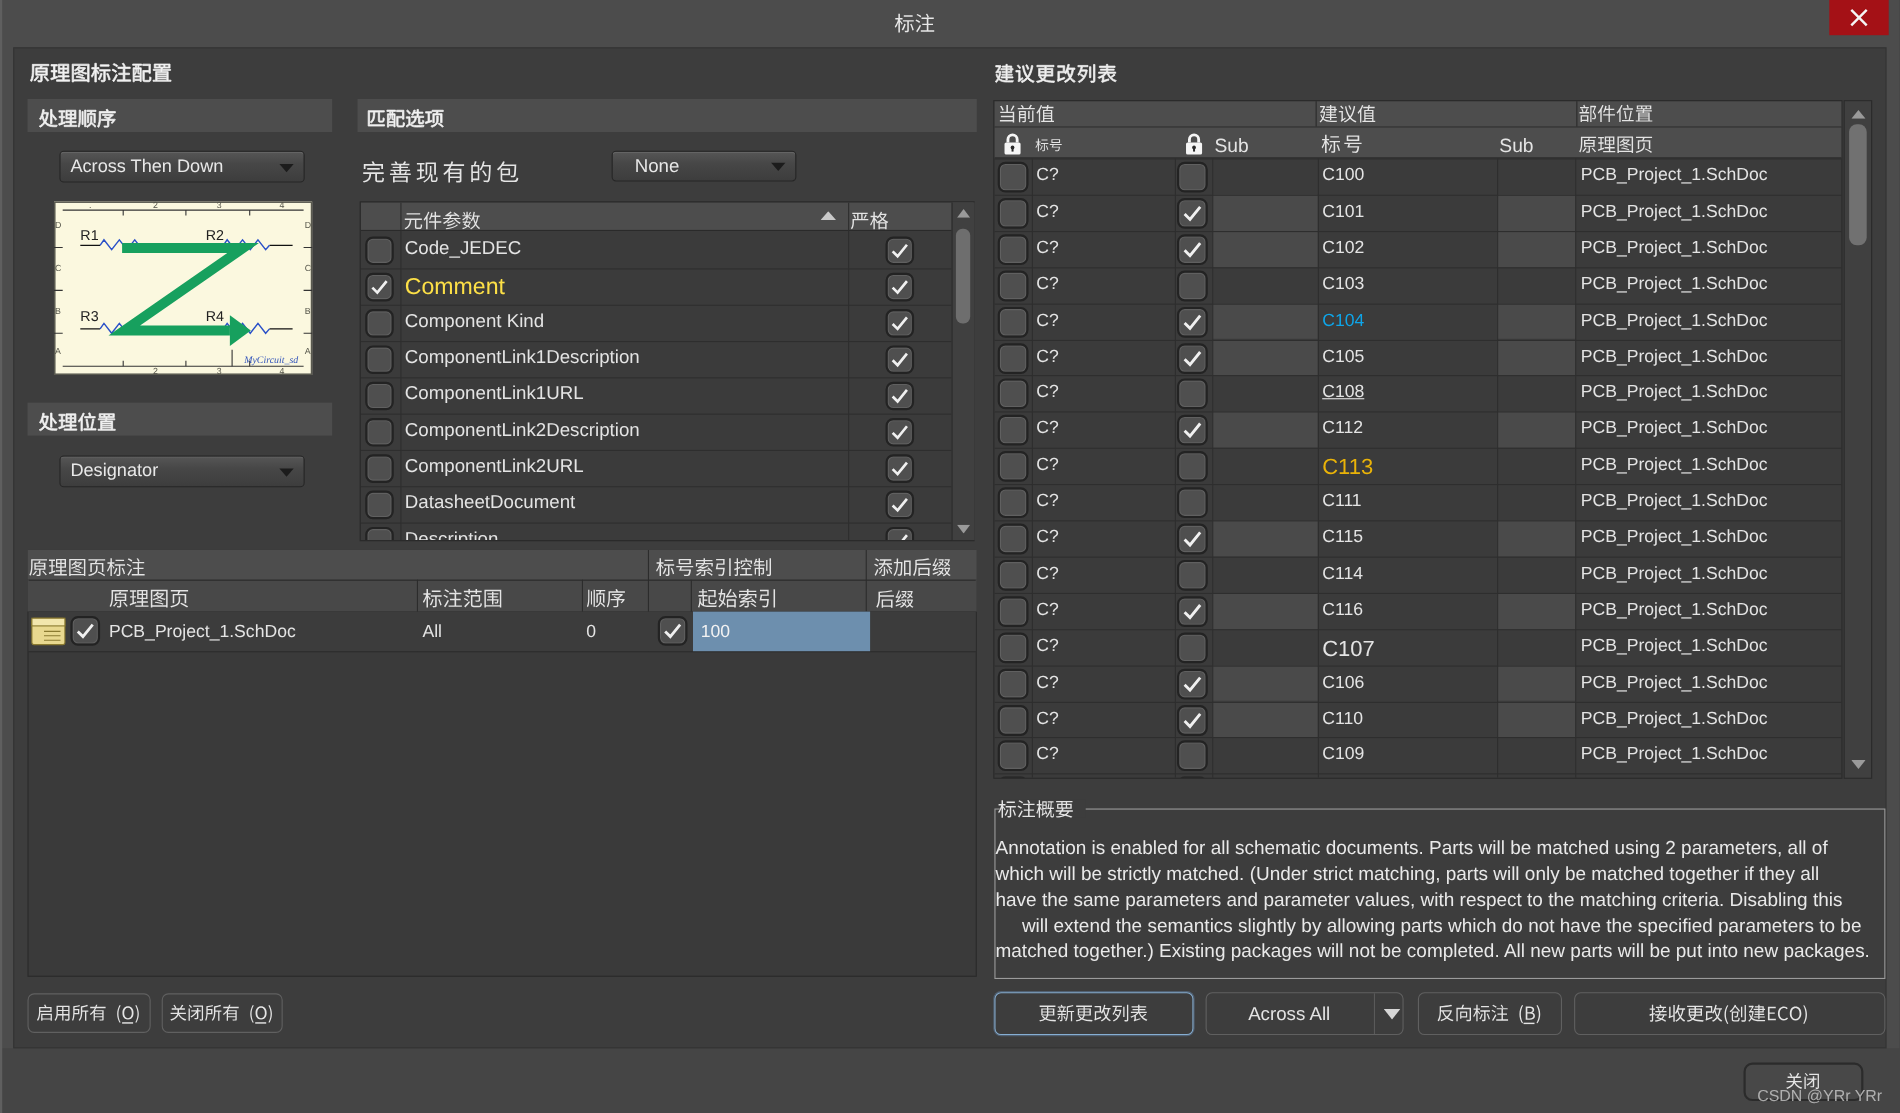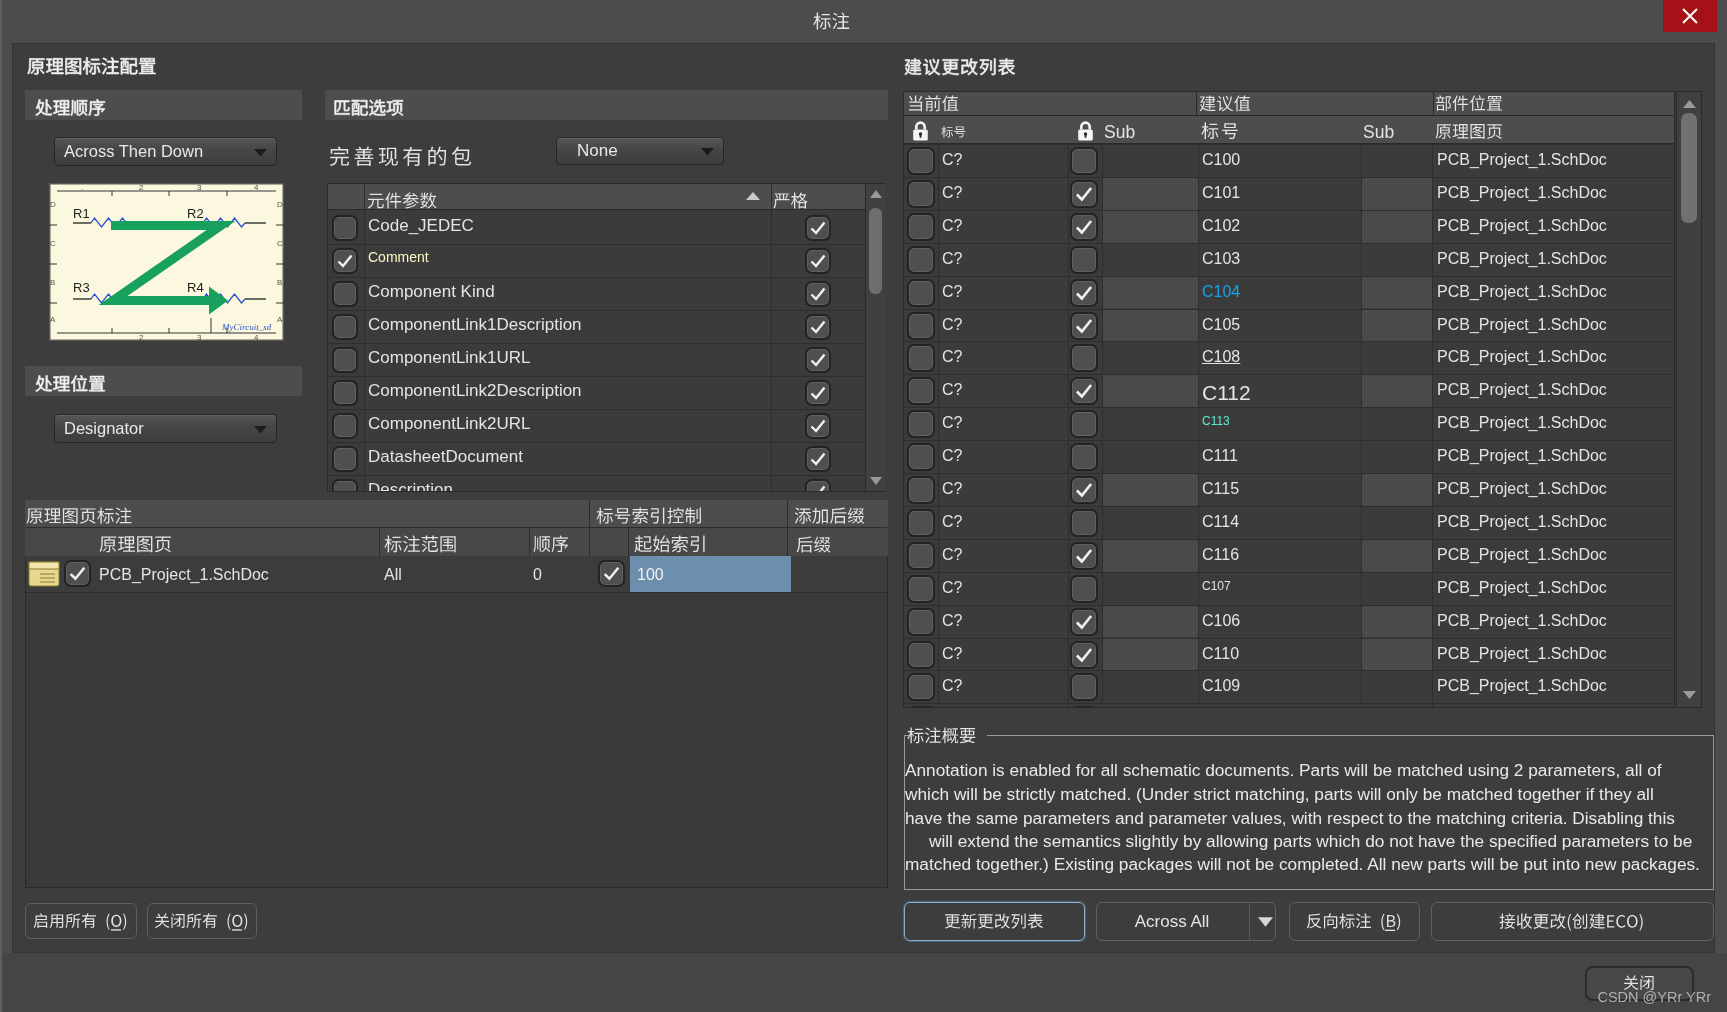--- a/index.html
+++ b/index.html
@@ -125,21 +125,21 @@
       <svg width="22" height="22" viewBox="0 0 22 22" style="position:absolute;left:0;top:0">
         <path d="M4.5 11.5 L9 16 L17.5 5.5" fill="none" stroke="#f0f0f0" stroke-width="2.4"></path>
       </svg>
     </div>
 <div class="abs" style="left:0;top:60px;width:559px;height:1px;background:#2e2e2e"></div>
 <div style="position:absolute;left:4px;top:64px;width:22px;height:22px;background:#4f4f4f;border:2px solid #232323;border-radius:7px;box-shadow:inset 0 0 0 1px #606060">
       <svg width="22" height="22" viewBox="0 0 22 22" style="position:absolute;left:0;top:0">
         <path d="M4.5 11.5 L9 16 L17.5 5.5" fill="none" stroke="#f0f0f0" stroke-width="2.4"></path>
       </svg>
     </div>
-<div style="position:absolute;left:40px;top:65px;font-size:14px;color:#fef9c3;font-weight:normal;white-space:nowrap;">Comment</div>
+<div style="position:absolute;left:40px;top:65px;font-size:21px;color:#fde047;font-weight:normal;white-space:nowrap;">Comment</div>
 <div style="position:absolute;left:477px;top:64px;width:22px;height:22px;background:#4f4f4f;border:2px solid #232323;border-radius:7px;box-shadow:inset 0 0 0 1px #606060">
       <svg width="22" height="22" viewBox="0 0 22 22" style="position:absolute;left:0;top:0">
         <path d="M4.5 11.5 L9 16 L17.5 5.5" fill="none" stroke="#f0f0f0" stroke-width="2.4"></path>
       </svg>
     </div>
 <div class="abs" style="left:0;top:93px;width:559px;height:1px;background:#2e2e2e"></div>
 <div style="position:absolute;left:4px;top:97px;width:22px;height:22px;background:#4f4f4f;border:2px solid #232323;border-radius:7px;box-shadow:inset 0 0 0 1px #606060"></div>
 <div style="position:absolute;left:40px;top:98px;font-size:17px;color:#e4e4e4;font-weight:normal;white-space:nowrap;">Component Kind</div>
 <div style="position:absolute;left:477px;top:97px;width:22px;height:22px;background:#4f4f4f;border:2px solid #232323;border-radius:7px;box-shadow:inset 0 0 0 1px #606060">
       <svg width="22" height="22" viewBox="0 0 22 22" style="position:absolute;left:0;top:0">
@@ -376,29 +376,29 @@
 <div class="abs" style="left:198px;top:0;width:96px;height:32.9px;background:#4a4a4a"></div>
 <div class="abs" style="left:457px;top:0;width:71px;height:32.9px;background:#4a4a4a"></div>
 <div class="abs" style="left:0;top:0;width:772px;height:1px;background:#2e2e2e"></div>
 <div style="position:absolute;left:3px;top:3px;width:24px;height:24px;background:#4f4f4f;border:2px solid #232323;border-radius:7px;box-shadow:inset 0 0 0 1px #606060"></div>
 <div style="position:absolute;left:38px;top:7px;font-size:16px;color:#e4e4e4;font-weight:normal;white-space:nowrap;">C?</div>
 <div style="position:absolute;left:166px;top:3px;width:24px;height:24px;background:#4f4f4f;border:2px solid #232323;border-radius:7px;box-shadow:inset 0 0 0 1px #606060">
         <svg width="24" height="24" viewBox="0 0 22 22" style="position:absolute;left:0;top:0">
           <path d="M4.5 11.5 L9 16 L17.5 5.5" fill="none" stroke="#f0f0f0" stroke-width="2.4"></path>
         </svg>
       </div>
-<div style="position:absolute;left:298px;top:7px;font-size:21px;color:#e4e4e4;font-weight:normal;white-space:nowrap;">C112</div>
+<div style="position:absolute;left:298px;top:7px;font-size:16px;color:#e4e4e4;font-weight:normal;white-space:nowrap;">C112</div>
 <div style="position:absolute;left:533px;top:7px;font-size:16px;color:#e4e4e4;font-weight:normal;white-space:nowrap;">PCB_Project_1.SchDoc</div>
 </div>
 <div class="abs" style="left:0;top:315.2px;width:772px;height:32.9px">
 <div class="abs" style="left:0;top:0;width:772px;height:1px;background:#2e2e2e"></div>
 <div style="position:absolute;left:3px;top:3px;width:24px;height:24px;background:#4f4f4f;border:2px solid #232323;border-radius:7px;box-shadow:inset 0 0 0 1px #606060"></div>
 <div style="position:absolute;left:38px;top:7px;font-size:16px;color:#e4e4e4;font-weight:normal;white-space:nowrap;">C?</div>
 <div style="position:absolute;left:166px;top:3px;width:24px;height:24px;background:#4f4f4f;border:2px solid #232323;border-radius:7px;box-shadow:inset 0 0 0 1px #606060"></div>
-<div style="position:absolute;left:298px;top:7px;font-size:12px;color:#5eead4;font-weight:normal;white-space:nowrap;">C113</div>
+<div style="position:absolute;left:298px;top:7px;font-size:20px;color:#eab308;font-weight:normal;white-space:nowrap;">C113</div>
 <div style="position:absolute;left:533px;top:7px;font-size:16px;color:#e4e4e4;font-weight:normal;white-space:nowrap;">PCB_Project_1.SchDoc</div>
 </div>
 <div class="abs" style="left:0;top:348.1px;width:772px;height:32.9px">
 <div class="abs" style="left:0;top:0;width:772px;height:1px;background:#2e2e2e"></div>
 <div style="position:absolute;left:3px;top:3px;width:24px;height:24px;background:#4f4f4f;border:2px solid #232323;border-radius:7px;box-shadow:inset 0 0 0 1px #606060"></div>
 <div style="position:absolute;left:38px;top:7px;font-size:16px;color:#e4e4e4;font-weight:normal;white-space:nowrap;">C?</div>
 <div style="position:absolute;left:166px;top:3px;width:24px;height:24px;background:#4f4f4f;border:2px solid #232323;border-radius:7px;box-shadow:inset 0 0 0 1px #606060"></div>
 <div style="position:absolute;left:298px;top:7px;font-size:16px;color:#e4e4e4;font-weight:normal;white-space:nowrap;">C111</div>
 <div style="position:absolute;left:533px;top:7px;font-size:16px;color:#e4e4e4;font-weight:normal;white-space:nowrap;">PCB_Project_1.SchDoc</div>
 </div>
@@ -436,21 +436,21 @@
         </svg>
       </div>
 <div style="position:absolute;left:298px;top:7px;font-size:16px;color:#e4e4e4;font-weight:normal;white-space:nowrap;">C116</div>
 <div style="position:absolute;left:533px;top:7px;font-size:16px;color:#e4e4e4;font-weight:normal;white-space:nowrap;">PCB_Project_1.SchDoc</div>
 </div>
 <div class="abs" style="left:0;top:479.7px;width:772px;height:32.9px">
 <div class="abs" style="left:0;top:0;width:772px;height:1px;background:#2e2e2e"></div>
 <div style="position:absolute;left:3px;top:3px;width:24px;height:24px;background:#4f4f4f;border:2px solid #232323;border-radius:7px;box-shadow:inset 0 0 0 1px #606060"></div>
 <div style="position:absolute;left:38px;top:7px;font-size:16px;color:#e4e4e4;font-weight:normal;white-space:nowrap;">C?</div>
 <div style="position:absolute;left:166px;top:3px;width:24px;height:24px;background:#4f4f4f;border:2px solid #232323;border-radius:7px;box-shadow:inset 0 0 0 1px #606060"></div>
-<div style="position:absolute;left:298px;top:7px;font-size:12px;color:#e4e4e4;font-weight:normal;white-space:nowrap;">C107</div>
+<div style="position:absolute;left:298px;top:7px;font-size:20px;color:#e4e4e4;font-weight:normal;white-space:nowrap;">C107</div>
 <div style="position:absolute;left:533px;top:7px;font-size:16px;color:#e4e4e4;font-weight:normal;white-space:nowrap;">PCB_Project_1.SchDoc</div>
 </div>
 <div class="abs" style="left:0;top:512.6px;width:772px;height:32.9px">
 <div class="abs" style="left:198px;top:0;width:96px;height:32.9px;background:#4a4a4a"></div>
 <div class="abs" style="left:457px;top:0;width:71px;height:32.9px;background:#4a4a4a"></div>
 <div class="abs" style="left:0;top:0;width:772px;height:1px;background:#2e2e2e"></div>
 <div style="position:absolute;left:3px;top:3px;width:24px;height:24px;background:#4f4f4f;border:2px solid #232323;border-radius:7px;box-shadow:inset 0 0 0 1px #606060"></div>
 <div style="position:absolute;left:38px;top:7px;font-size:16px;color:#e4e4e4;font-weight:normal;white-space:nowrap;">C?</div>
 <div style="position:absolute;left:166px;top:3px;width:24px;height:24px;background:#4f4f4f;border:2px solid #232323;border-radius:7px;box-shadow:inset 0 0 0 1px #606060">
         <svg width="24" height="24" viewBox="0 0 22 22" style="position:absolute;left:0;top:0">

